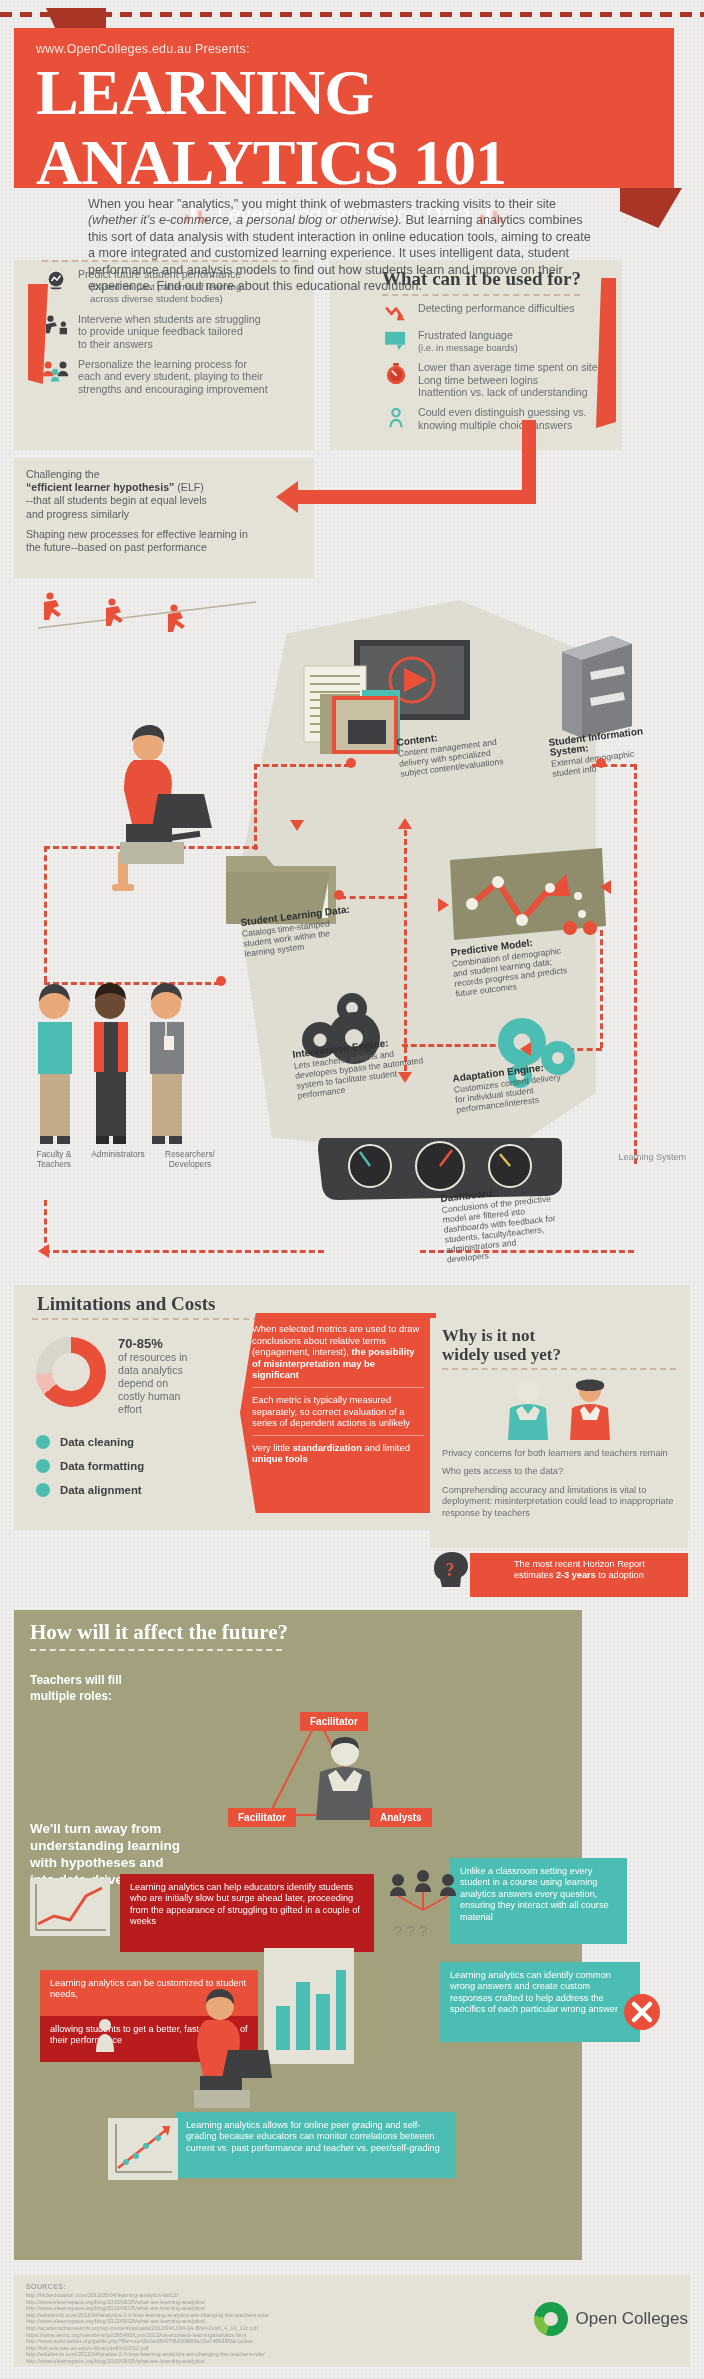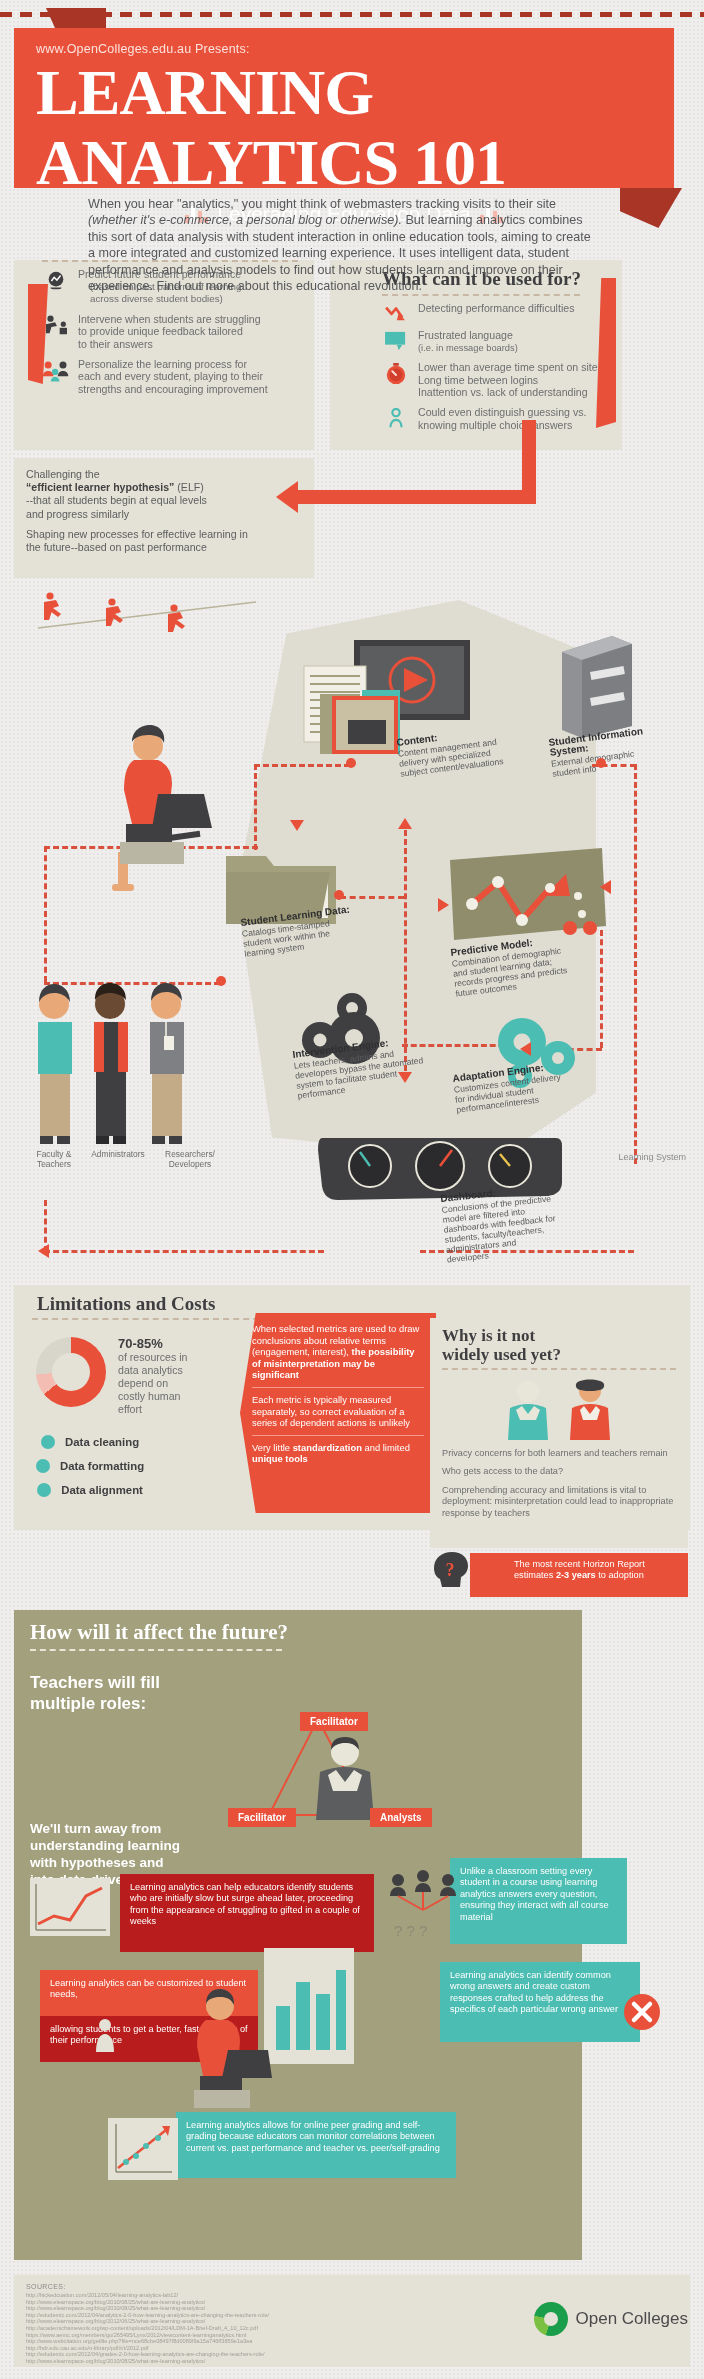--- a/index.html
+++ b/index.html
@@ -102,21 +102,21 @@
   #limits .dashline { margin:0 300px 0 18px; }
   .donutwrap { position:absolute; left:22px; top:52px; width:70px; height:70px; }
   .donut { width:70px;height:70px;border-radius:50%;
     background: conic-gradient(#e8503a 0 64%, #f4bdb3 64% 74%, #d8d6ca 74% 100%);
     display:flex;align-items:center;justify-content:center; }
   .donut::after{content:"";width:38px;height:38px;border-radius:50%;background:#e4e2d6;}
   .statblock { position:absolute; left:104px; top:52px; width:120px; font-size:10.6px;
     line-height:13px; color:#6d6e70; }
   .statblock b { color:#3f3f41; }
   .pills { position:absolute; left:22px; top:150px; }
-  .pill { display:flex; align-items:center; gap:10px; margin-bottom:10px;justify-content:center; }
+  .pill { display:flex; align-items:center; gap:10px; margin-bottom:10px; }
   .pilldot { width:14px;height:14px;border-radius:50%;background:#4cbdb2; }
   .pill span { font-size:11.4px; font-weight:bold; color:#3f3f41; }
   #redcard { position:absolute; left:226px; top:28px; width:196px; height:200px;
     background:#e8503a; color:#fff; padding:10px 12px;
     clip-path: polygon(8% 0, 100% 0, 100% 100%, 8% 100%, 0 50%); }
   #redcard p { font-size:9.4px; line-height:11.6px; margin-bottom:6px; }
   #redcard hr { border:0; border-top:1px solid #f09b8b; margin:6px 0; }
 
   
   #whynot { position:absolute; left:430px; top:1318px; width:258px; height:230px;
@@ -132,21 +132,21 @@
   #horizon b { font-weight:bold; }
   .brainicon { position:absolute; left:430px; top:1548px; width:40px;height:44px; z-index:5;}
 
   
   #future { position:absolute; left:14px; top:1610px; width:568px; height:650px;
     background:#a3a07e; z-index:2; }
   #future h2 { font-family:"Liberation Serif",serif; font-weight:bold; font-size:21px;
     color:#fff; padding:10px 0 4px 16px; }
   #future .dashline2 { border-top:2px dashed #e9e7d8; margin:0 300px 0 16px; }
   .ftxt { position:absolute; color:#fff; }
-  #ft1 { left:16px; top:62px; font-size:17px; line-height:21px; font-weight:bold; }
+  #ft1 { left:16px; top:62px; font-size:12px; line-height:16px; font-weight:bold; }
   #ft2 { left:16px; top:210px; font-size:13.5px; line-height:17px; font-weight:bold; }
 
   .rolebox { position:absolute; background:#e8503a; color:#fff; font-size:10px;
     font-weight:bold; padding:4px 10px; z-index:5; }
   .roleline { position:absolute; background:#e8503a; height:2px; z-index:4; transform-origin:left center;}
 
   .card { position:absolute; color:#fff; font-size:9.2px; line-height:11.4px; padding:8px 10px; z-index:5;}
   .card.teal { background:#4cbdb2; }
   .card.red { background:#e8503a; }
   .card.gray { background:#b91c1c; }

